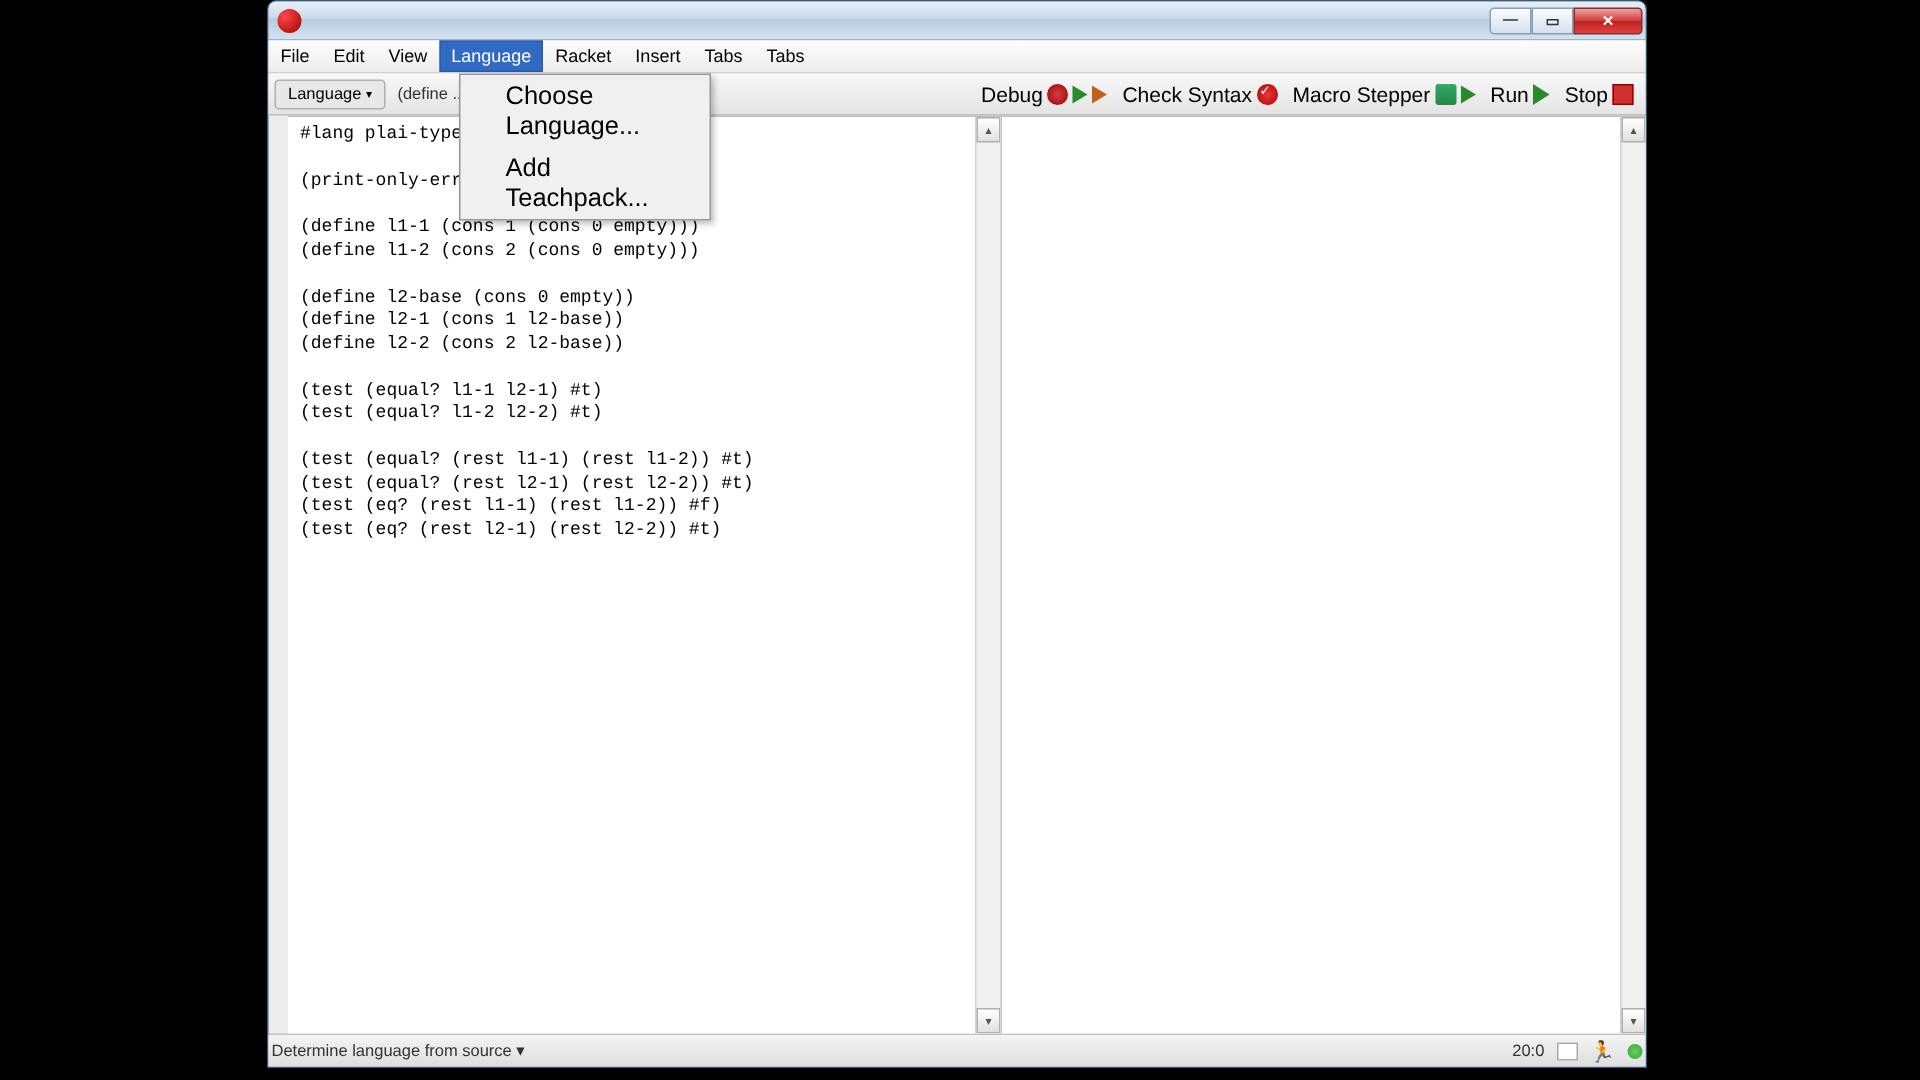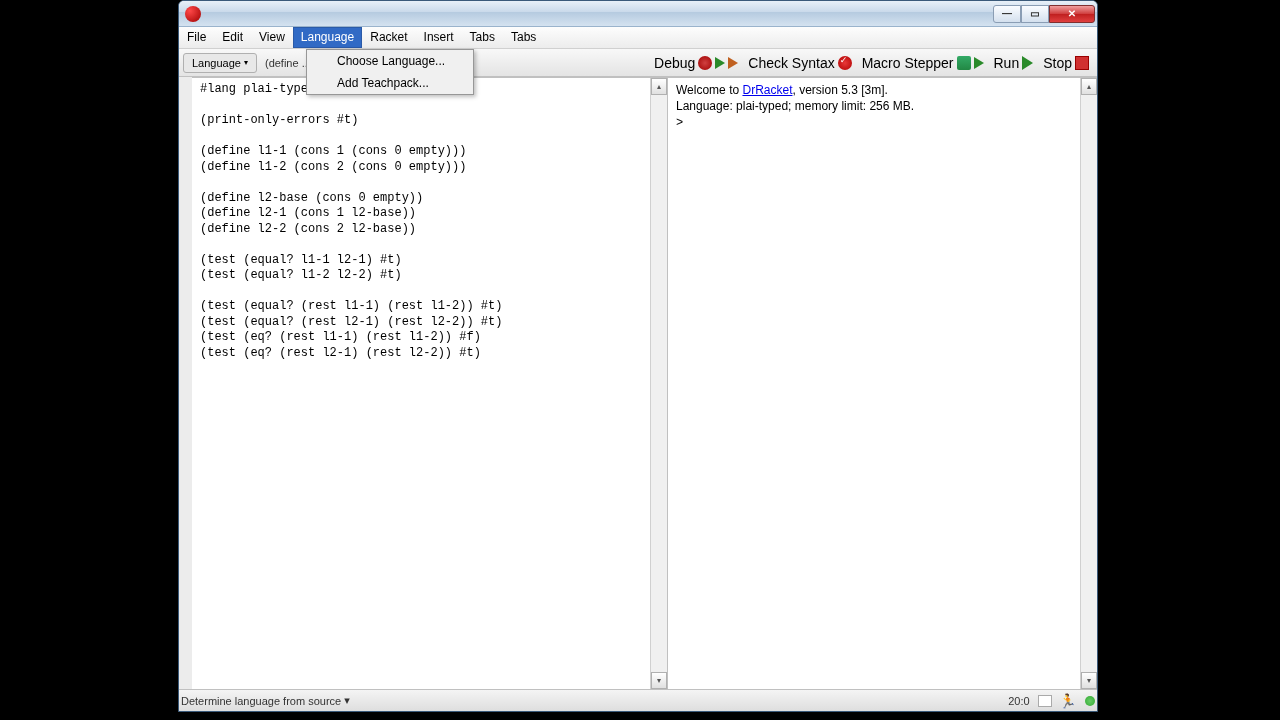--- a/index.html
+++ b/index.html
@@ -80,21 +80,21 @@
   top: 48px;
   left: 127px;
   width: 168px;
   background: #f0f0f0;
   border: 1px solid #979797;
   box-shadow: 2px 2px 4px rgba(0,0,0,0.25);
   z-index: 100;
 }
 .dropdown-item {
   padding: 4px 10px 4px 30px;
-  font-size: 12px;
+  font-size: 17px;
   color: #000;
 }
 .toolbar {
   height: 28px;
   background: linear-gradient(to bottom, #f8f8f8, #e4e4e4);
   border-bottom: 1px solid #c0c0c0;
   display: flex;
   align-items: center;
   padding: 0 4px;
   gap: 2px;
@@ -271,25 +271,20 @@
 (test (equal? (rest l1-1) (rest l1-2)) #t)
 (test (equal? (rest l2-1) (rest l2-2)) #t)
 (test (eq? (rest l1-1) (rest l1-2)) #f)
 (test (eq? (rest l2-1) (rest l2-2)) #t)</pre>
       <div class="scrollbar-v">
         <div class="sb-btn">▴</div>
         <div class="sb-btn down">▾</div>
       </div>
     </div>
     <div class="pane right">
-      <div class="repl">
-        <span>Welcome to </span><a href="#">DrRacket</a><span>, version 5.3 [3m].</span><br>
-        <span>Language: plai-typed; memory limit: 256 MB.</span><br>
-        <span class="prompt">&gt; </span>
-      </div>
       <div class="scrollbar-v">
         <div class="sb-btn">▴</div>
         <div class="sb-btn down">▾</div>
       </div>
     </div>
   </div>
 
   <div class="statusbar">
     <div class="status-lang">
       <span>Determine language from source</span>

